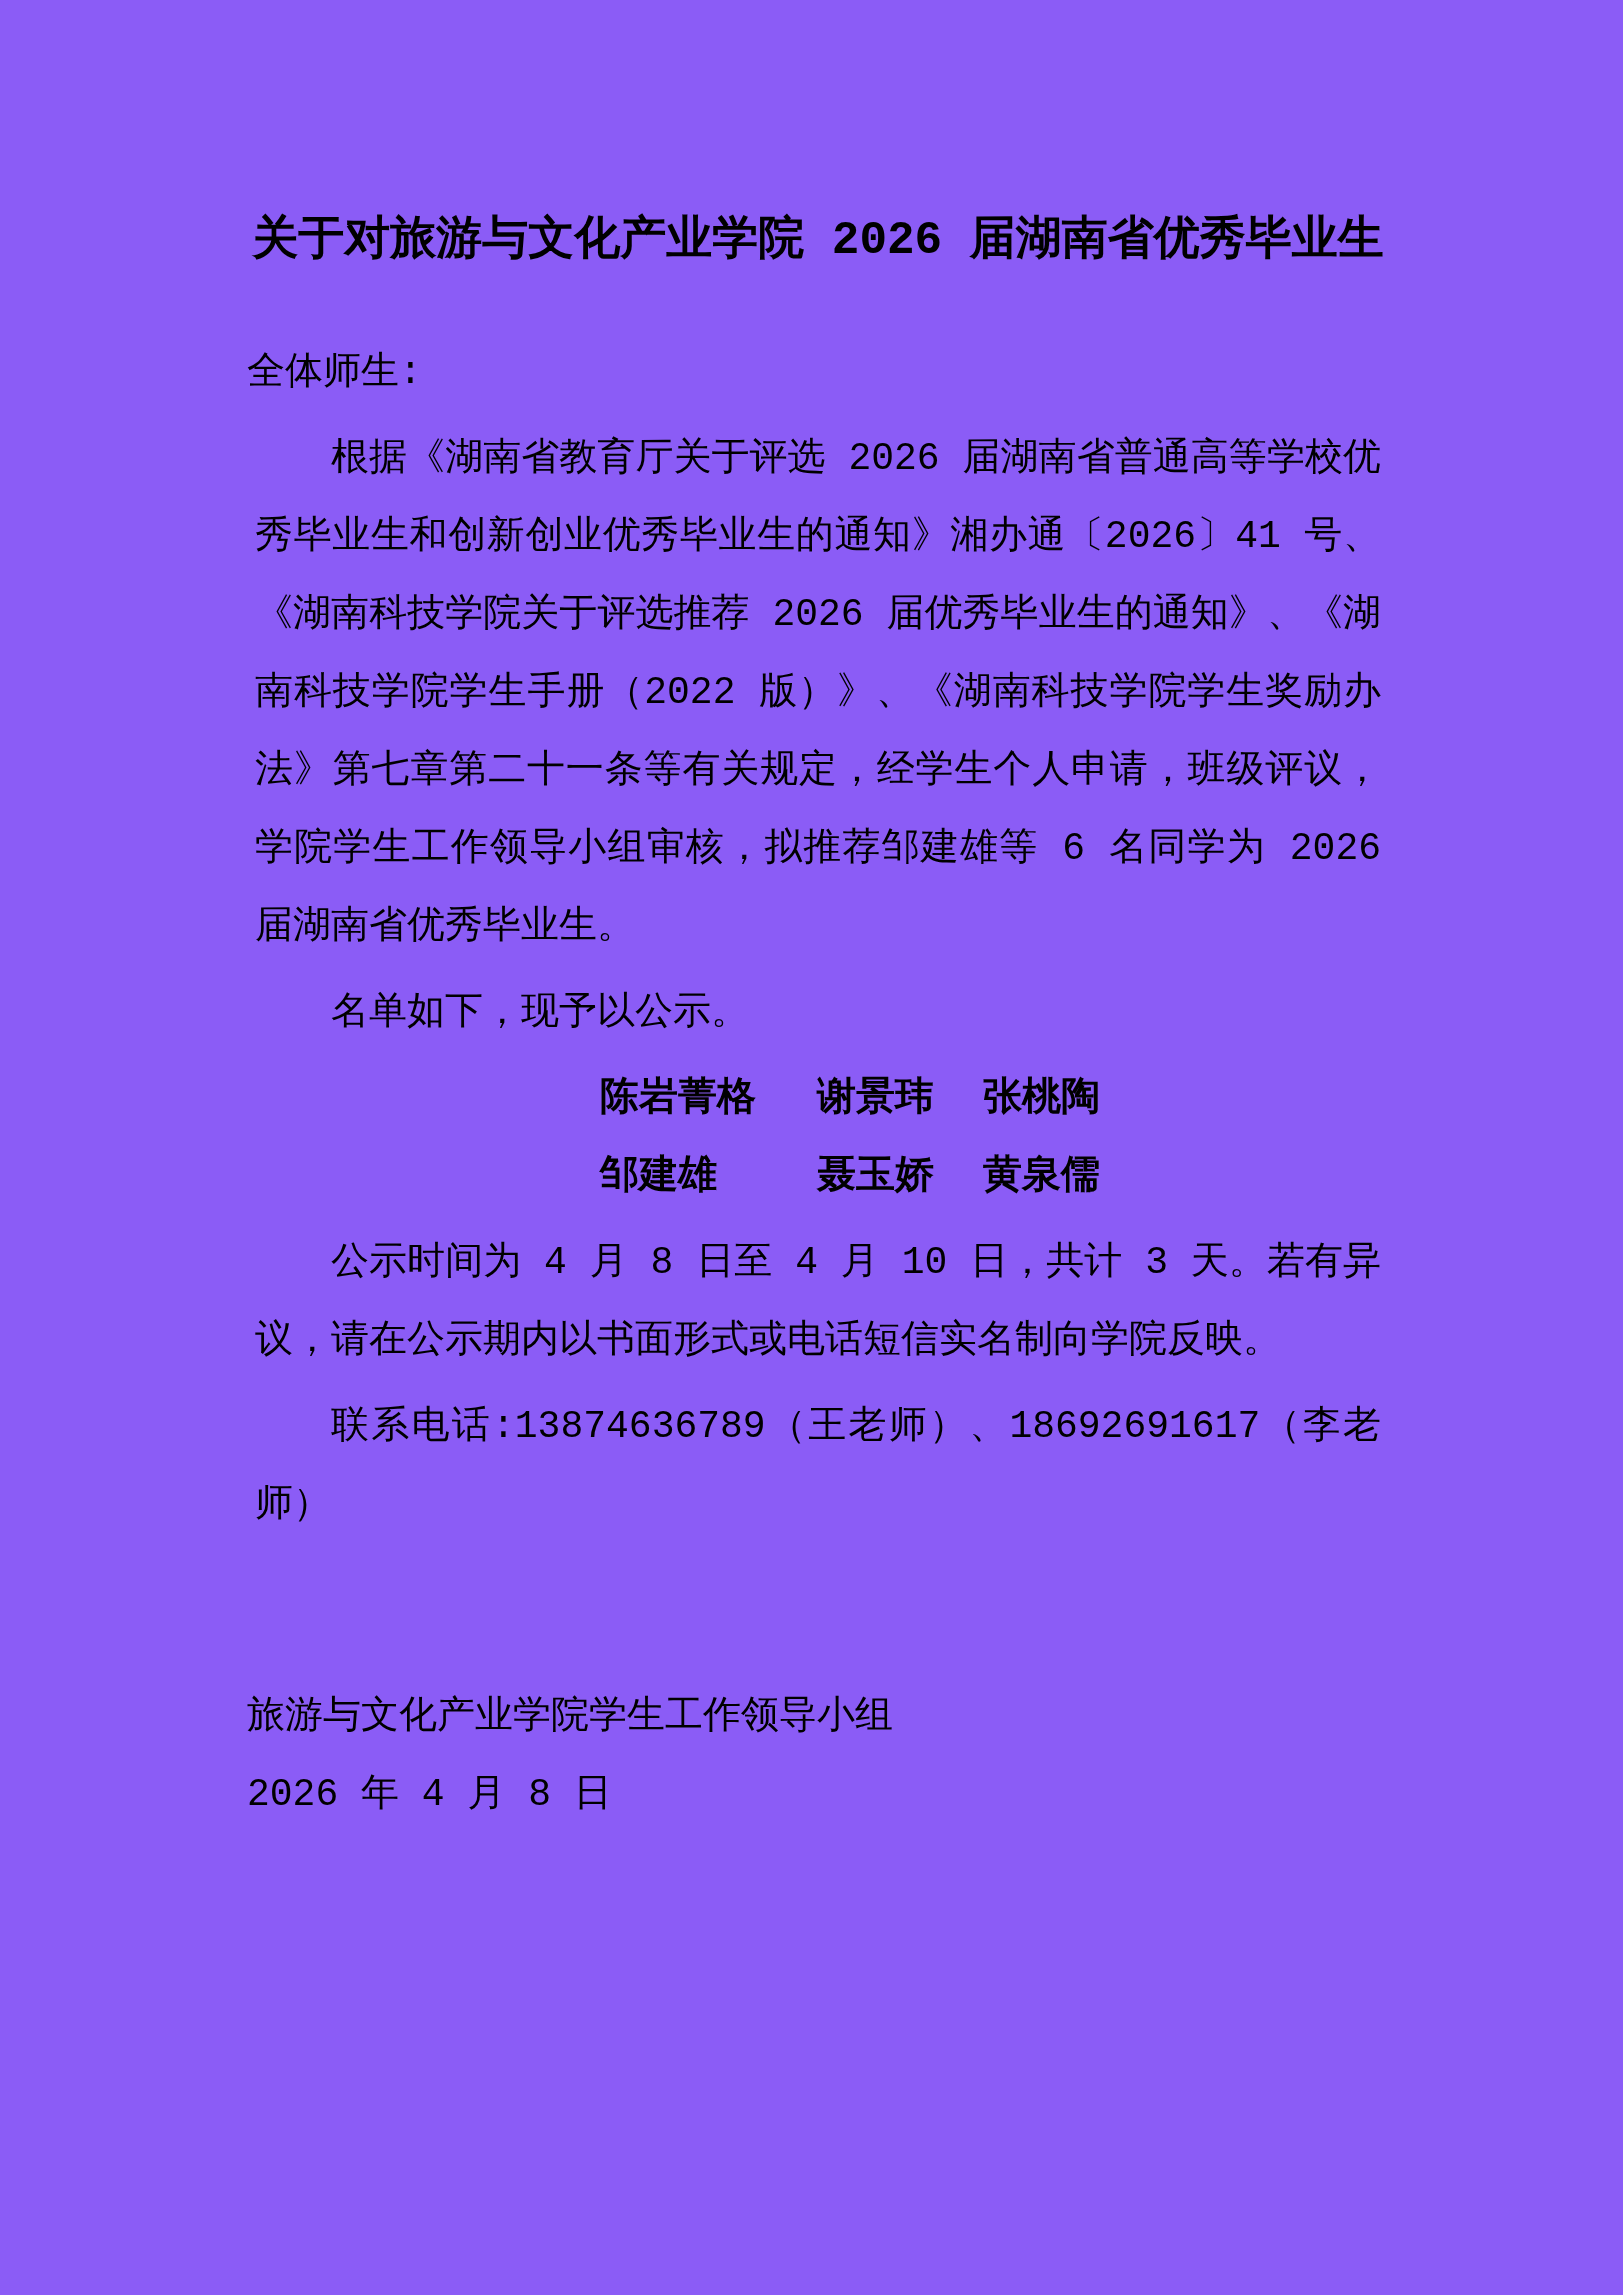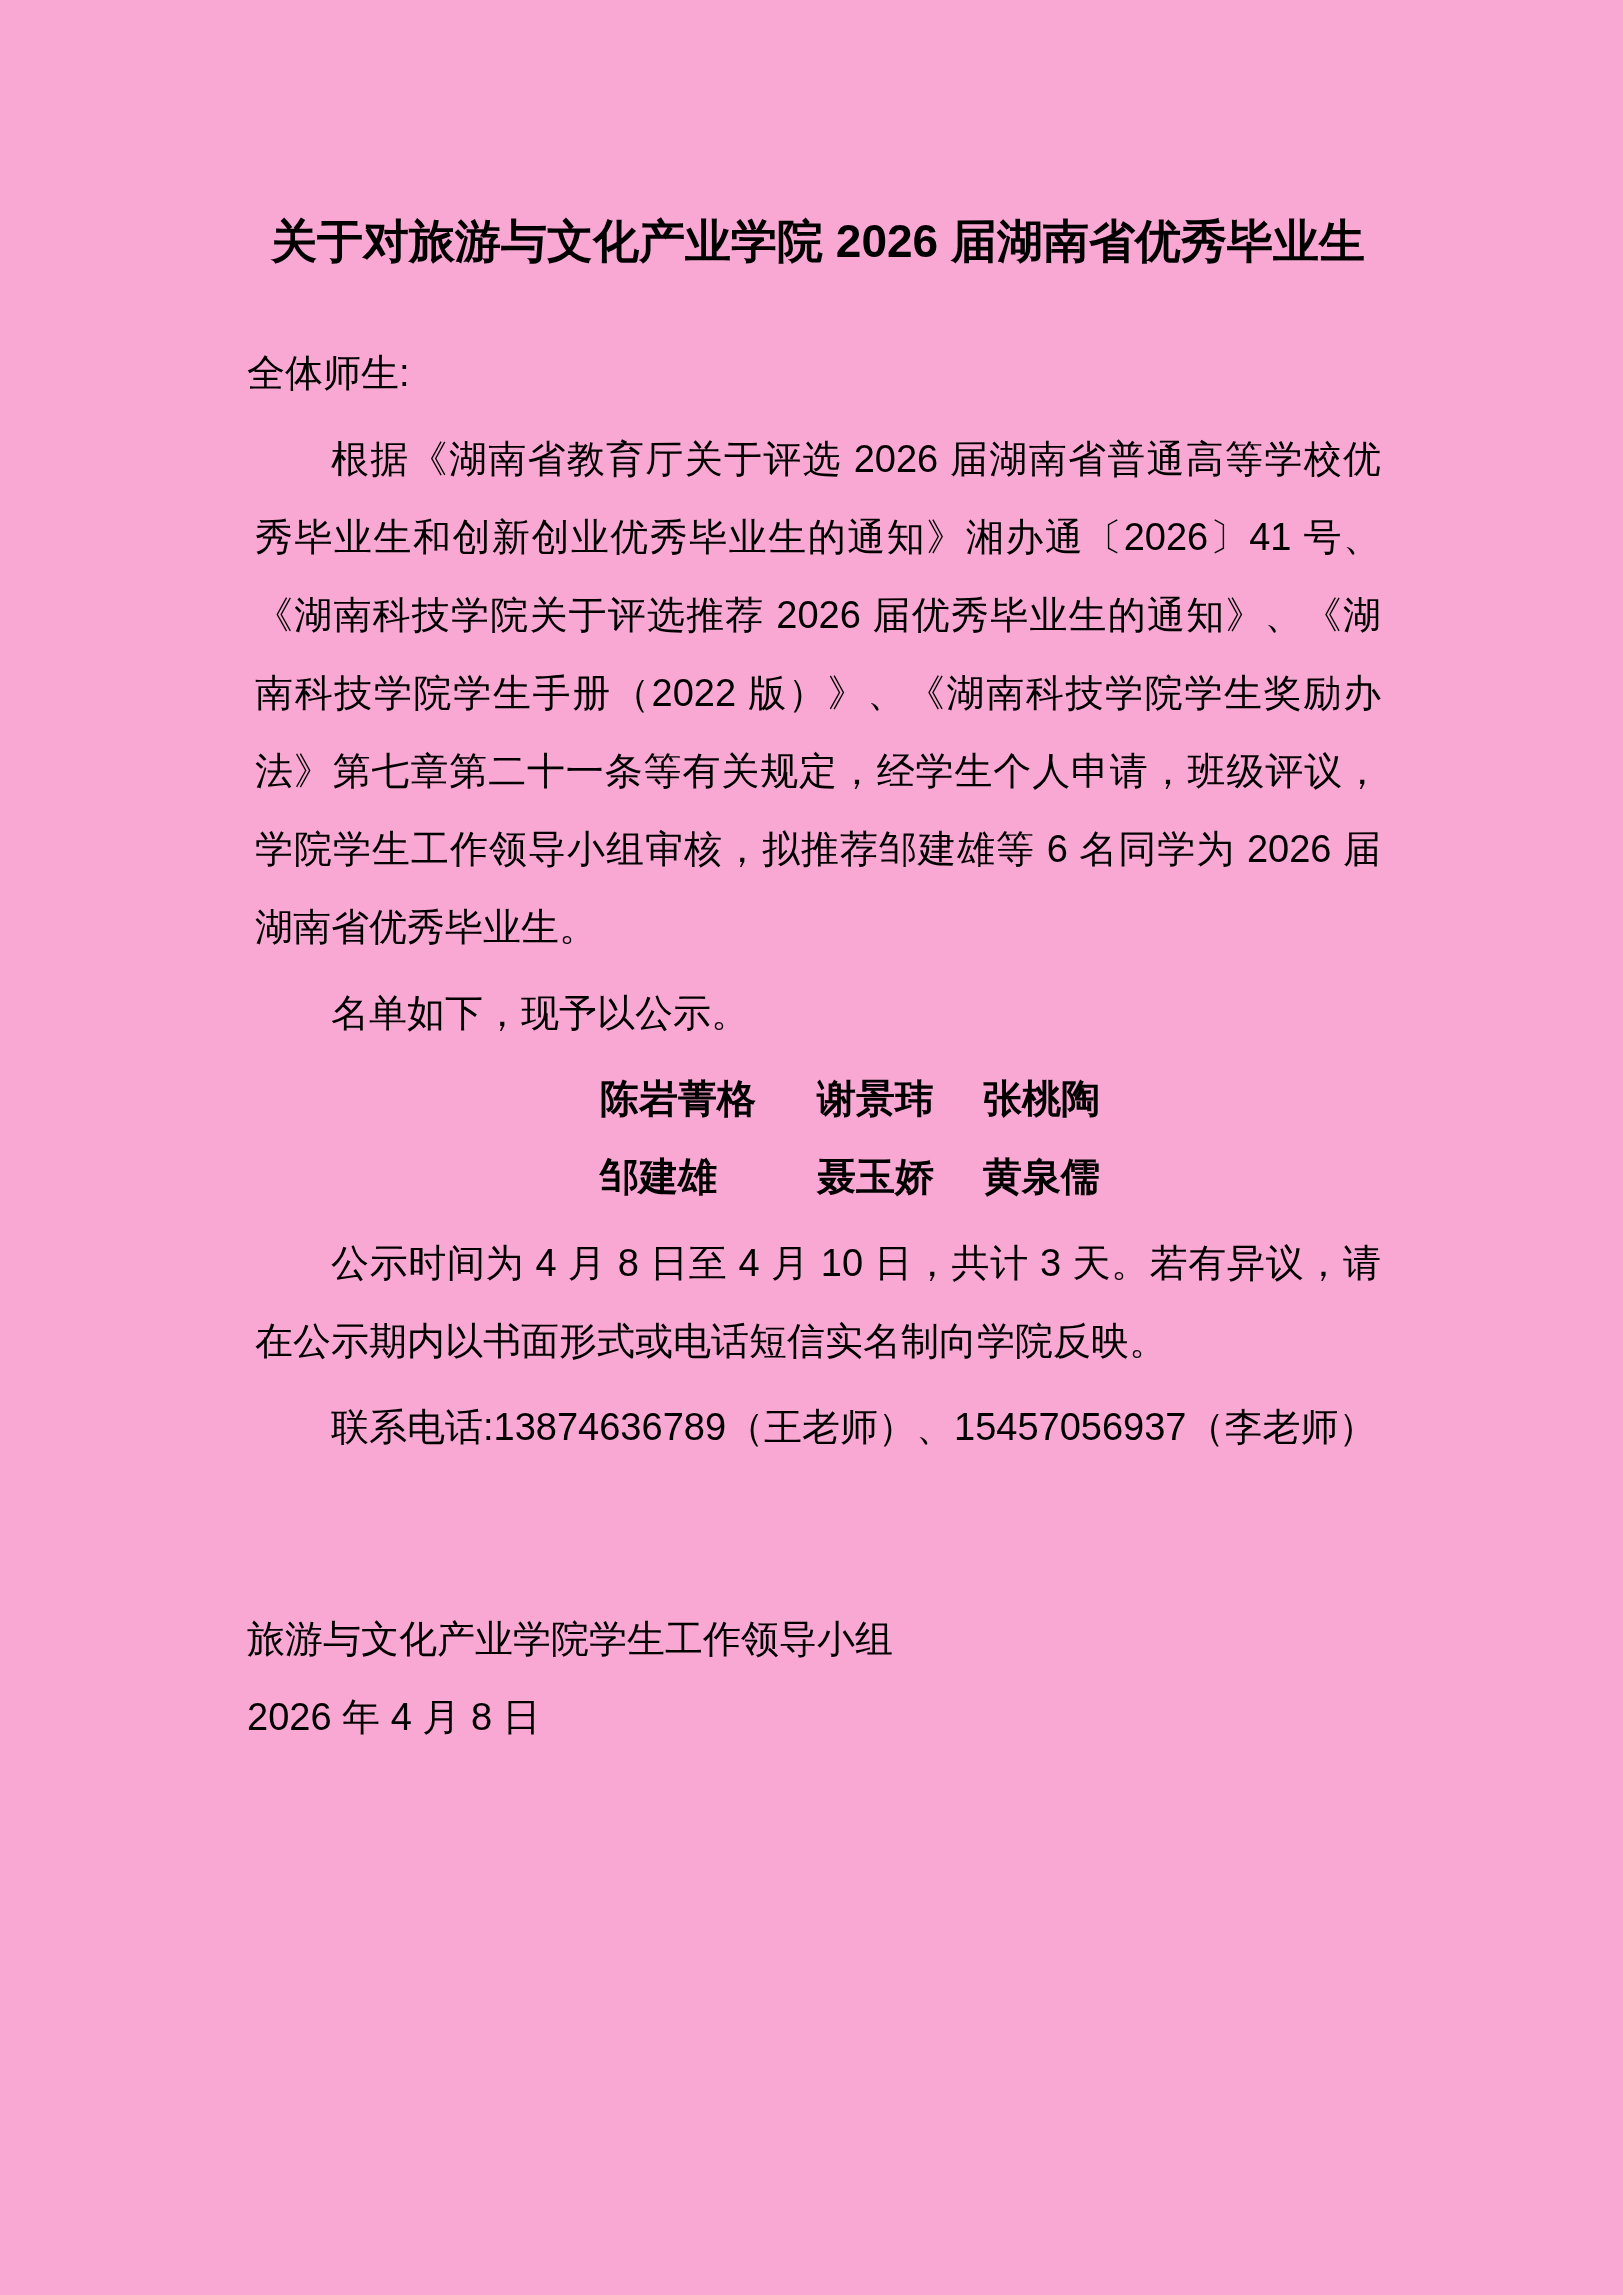--- a/index.html
+++ b/index.html
@@ -4,23 +4,23 @@
 <style>
   html, body {
     margin: 0;
     padding: 0;
     background: #ffffff;
   }
   .page {
     position: relative;
     width: 1624px;
     height: 2295px;
-    background: #f9a8d4;
+    background: #8b5cf6;
     color: #000000;
-    font-family: Liberation Sans, sans-serif;
+    font-family: Liberation Mono, monospace;
     overflow: hidden;
     box-sizing: border-box;
     padding-top: 202px;
   }
   .content {
     margin-left: 247px;
     margin-right: 235px; 
   }
   .doc-title {
     text-align: center;
@@ -92,21 +92,21 @@
 
       <div class="names-row">
         <span class="name-col1">邹建雄</span>
         <span class="name-col2">聂玉娇</span>
         <span class="name-col3">黄泉儒</span>
       </div>
 
       <p class="para indent">公示时间为 4 月 8 日至 4 月 10 日，共计 3 天。若有异议，请在公示期内以书面形式或电话短信实名制向学院反映。</p>
 
 
-      <p class="para indent">联系电话:13874636789（王老师）、15457056937（李老师）</p>
+      <p class="para indent">联系电话:13874636789（王老师）、18692691617（李老师）</p>
 
       <div class="sig-spacer"></div>
 
       <p class="para signature-line">旅游与文化产业学院学生工作领导小组</p>
 
       <p class="para date-line">2026 年 4 月 8 日</p>
 
     </div>
   </div>
 </div>

